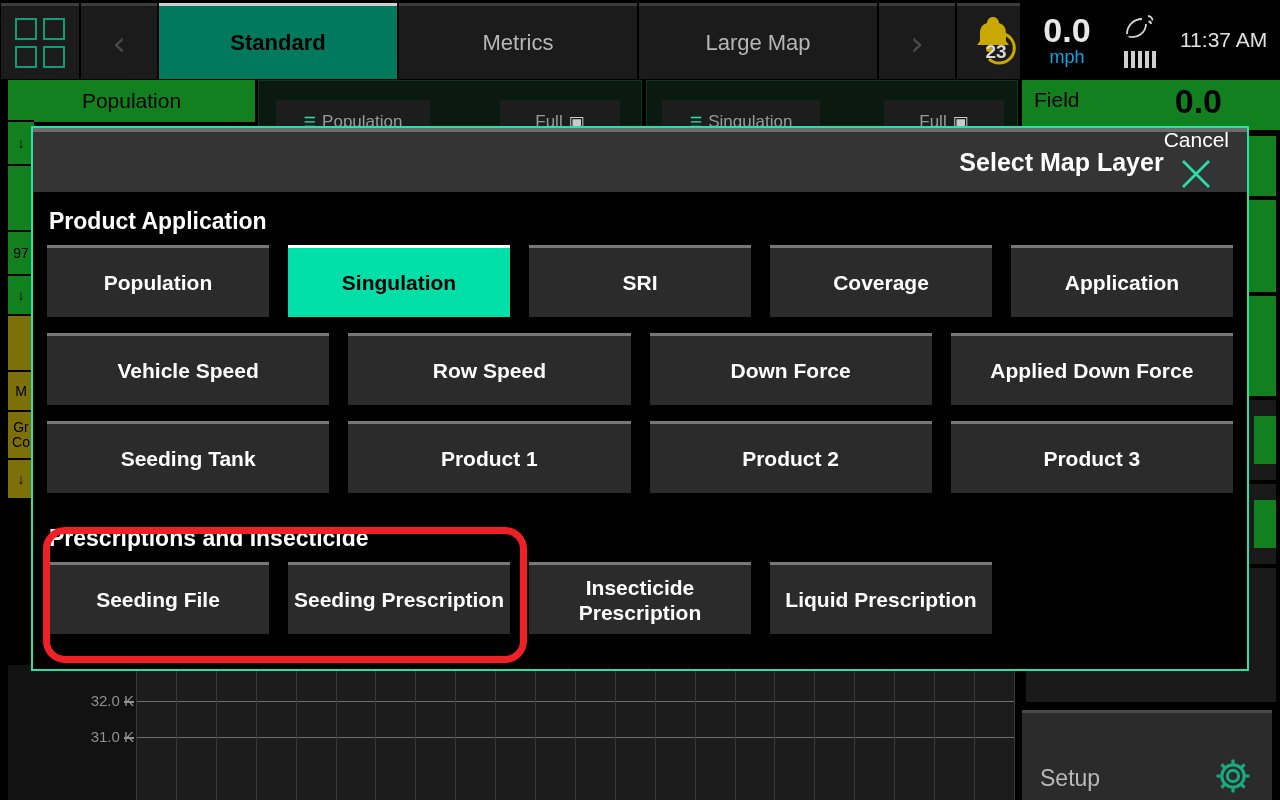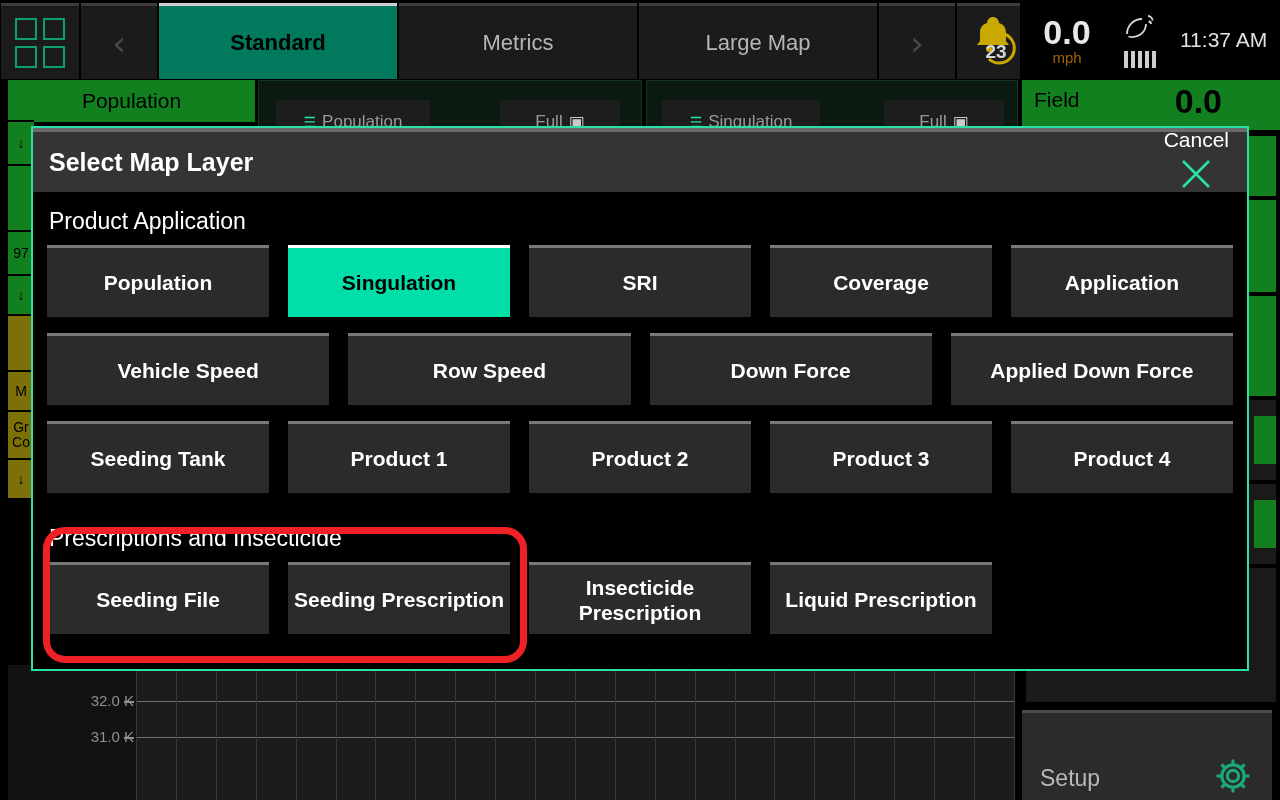--- a/index.html
+++ b/index.html
@@ -35,21 +35,21 @@
   .alarm-count {
     position: absolute; left: 0; right: 2px; top: 26px; text-align: center;
     color: #d8d8d8; font-size: 19px; font-weight: bold;
   }
   .status {
     position: absolute; right: 0; top: 0; height: 80px; width: 260px;
     background: #000; display: flex; align-items: center; padding-left: 10px;
   }
   .spd { width: 74px; text-align: center; }
   .spd .v { color: #e8e8e8; font-size: 34px; font-weight: bold; line-height: 34px; }
-  .spd .u { color: #a16207; font-size: 15px; margin-top: 0; }
+  .spd .u { color: #0ea5e9; font-size: 18px; margin-top: 0; }
   .gps { width: 72px; display: flex; flex-direction: column; align-items: center; gap: 5px; }
   .bars { display: flex; gap: 3px; }
   .bars i { width: 4px; height: 17px; background: #cfcfcf; display: block; }
   .clock { color: #e0e0e0; font-size: 21px; padding-left: 4px; }
 
   
   .bg { position: absolute; left: 0; top: 80px; width: 1280px; height: 720px; background: #000; }
 
   .popbanner {
     position: absolute; left: 8px; top: 0px; width: 247px; height: 42px;
@@ -94,29 +94,29 @@
   .setupbtn .g { position: absolute; right: 18px; top: 42px; }
 
   
   .modal {
     position: absolute; left: 31px; top: 126px; width: 1218px; height: 545px;
     background: #000; border: 2px solid #2ae0a8; z-index: 30;
   }
   .modal-head {
     position: relative; height: 64px; background: #343434;
     border-top: 4px solid #6b6b6b;
-    display: flex; align-items: center; justify-content: space-between;
+    display: flex; align-items: center; justify-content: flex-end;
     padding: 0 14px 0 16px;
   }
   .modal-title { color: #fff; font-size: 25px; font-weight: bold; }
   .cancel-wrap { display: flex; align-items: center; gap: 4px; padding-right: 4px; flex-direction: column; }
   .cancel-lbl { color: #fff; font-size: 21px; }
   .modal-body { position: relative; padding: 0 14px; }
 
-  .section-title { color: #fff; font-size: 23px; font-weight: normal; padding: 16px 2px 10px 2px; }
+  .section-title { color: #fff; font-size: 23px; font-weight: bold; padding: 16px 2px 10px 2px; }
   .section-title.presc { padding-top: 16px; }
 
   .btn-row { display: flex; gap: 19px; margin-bottom: 16px; }
   .lbtn {
     flex: 1 1 0; height: 72px; background: #2b2b2b;
     border-top: 3px solid #787878;
     color: #fff; font-size: 21px; font-weight: bold;
     display: flex; align-items: center; justify-content: center;
     text-align: center; line-height: 25px;
   }
@@ -319,21 +319,20 @@
             <div class="lbtn">Vehicle Speed</div>
             <div class="lbtn">Row Speed</div>
             <div class="lbtn">Down Force</div>
             <div class="lbtn">Applied Down Force</div>
           </div>
           <div class="btn-row">
             <div class="lbtn">Seeding Tank</div>
             <div class="lbtn">Product 1</div>
             <div class="lbtn">Product 2</div>
             <div class="lbtn">Product 3</div>
-            <div class="lbtn">Product 4</div>
           </div>
           <div class="section-title presc">Prescriptions and Insecticide</div>
           <div class="btn-row">
             <div class="lbtn">Seeding File</div>
             <div class="lbtn">Seeding Prescription</div>
             <div class="lbtn">Insecticide Prescription</div>
             <div class="lbtn">Liquid Prescription</div>
             <div class="lbtn blank"></div>
           </div>
         </div>

